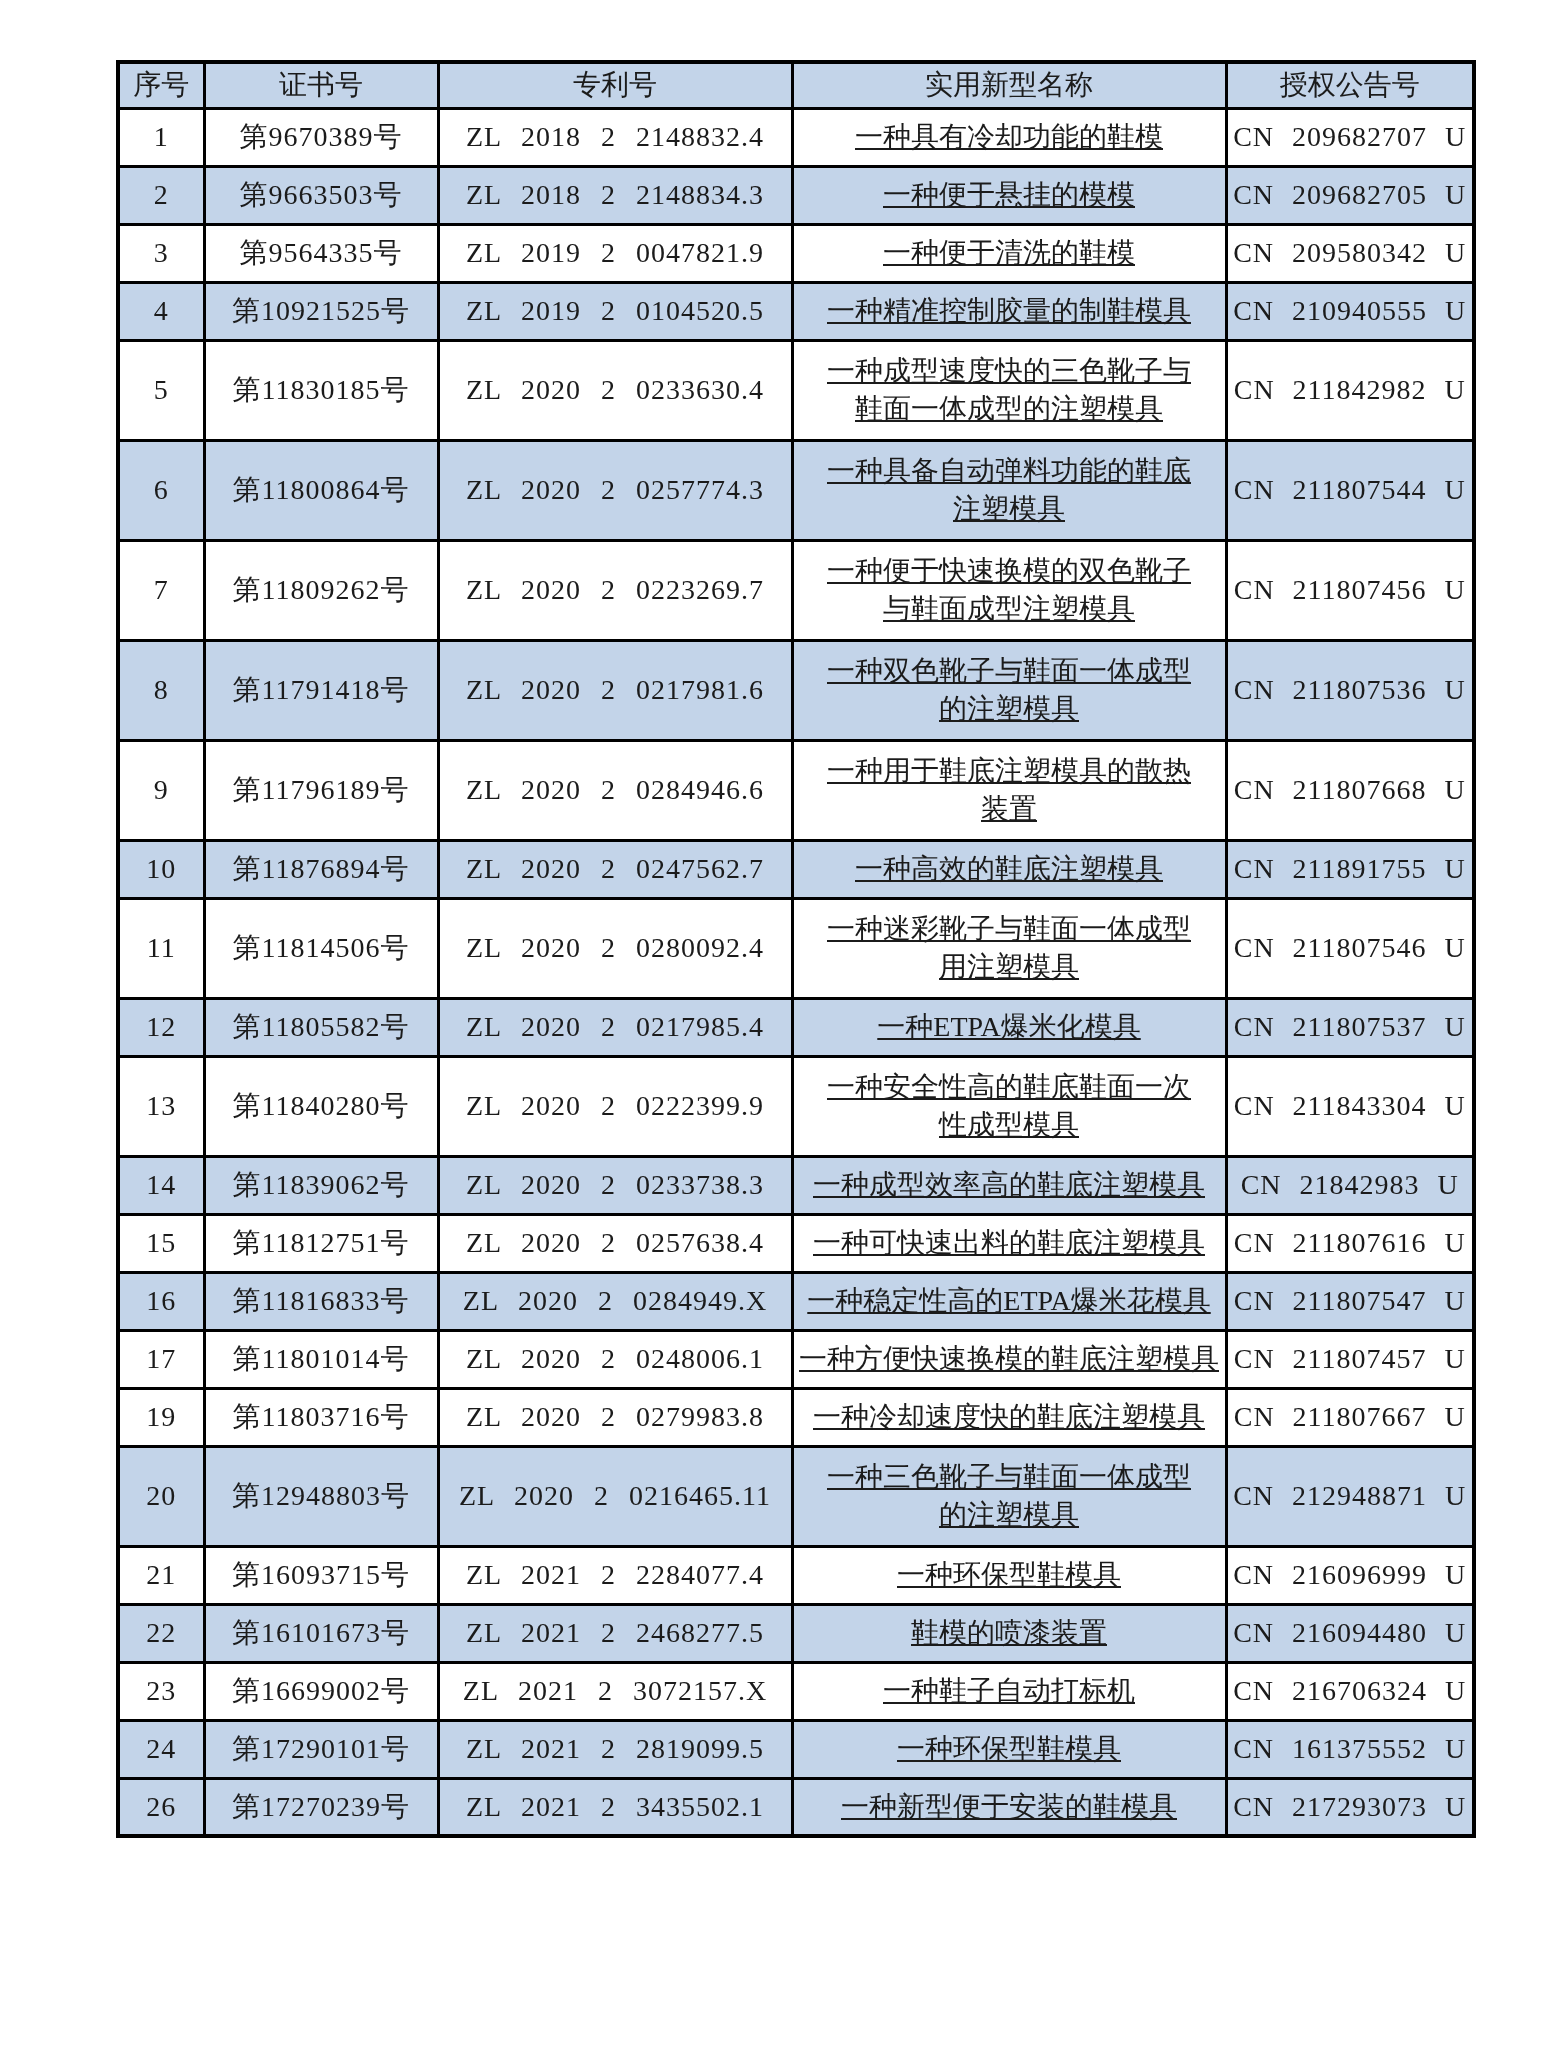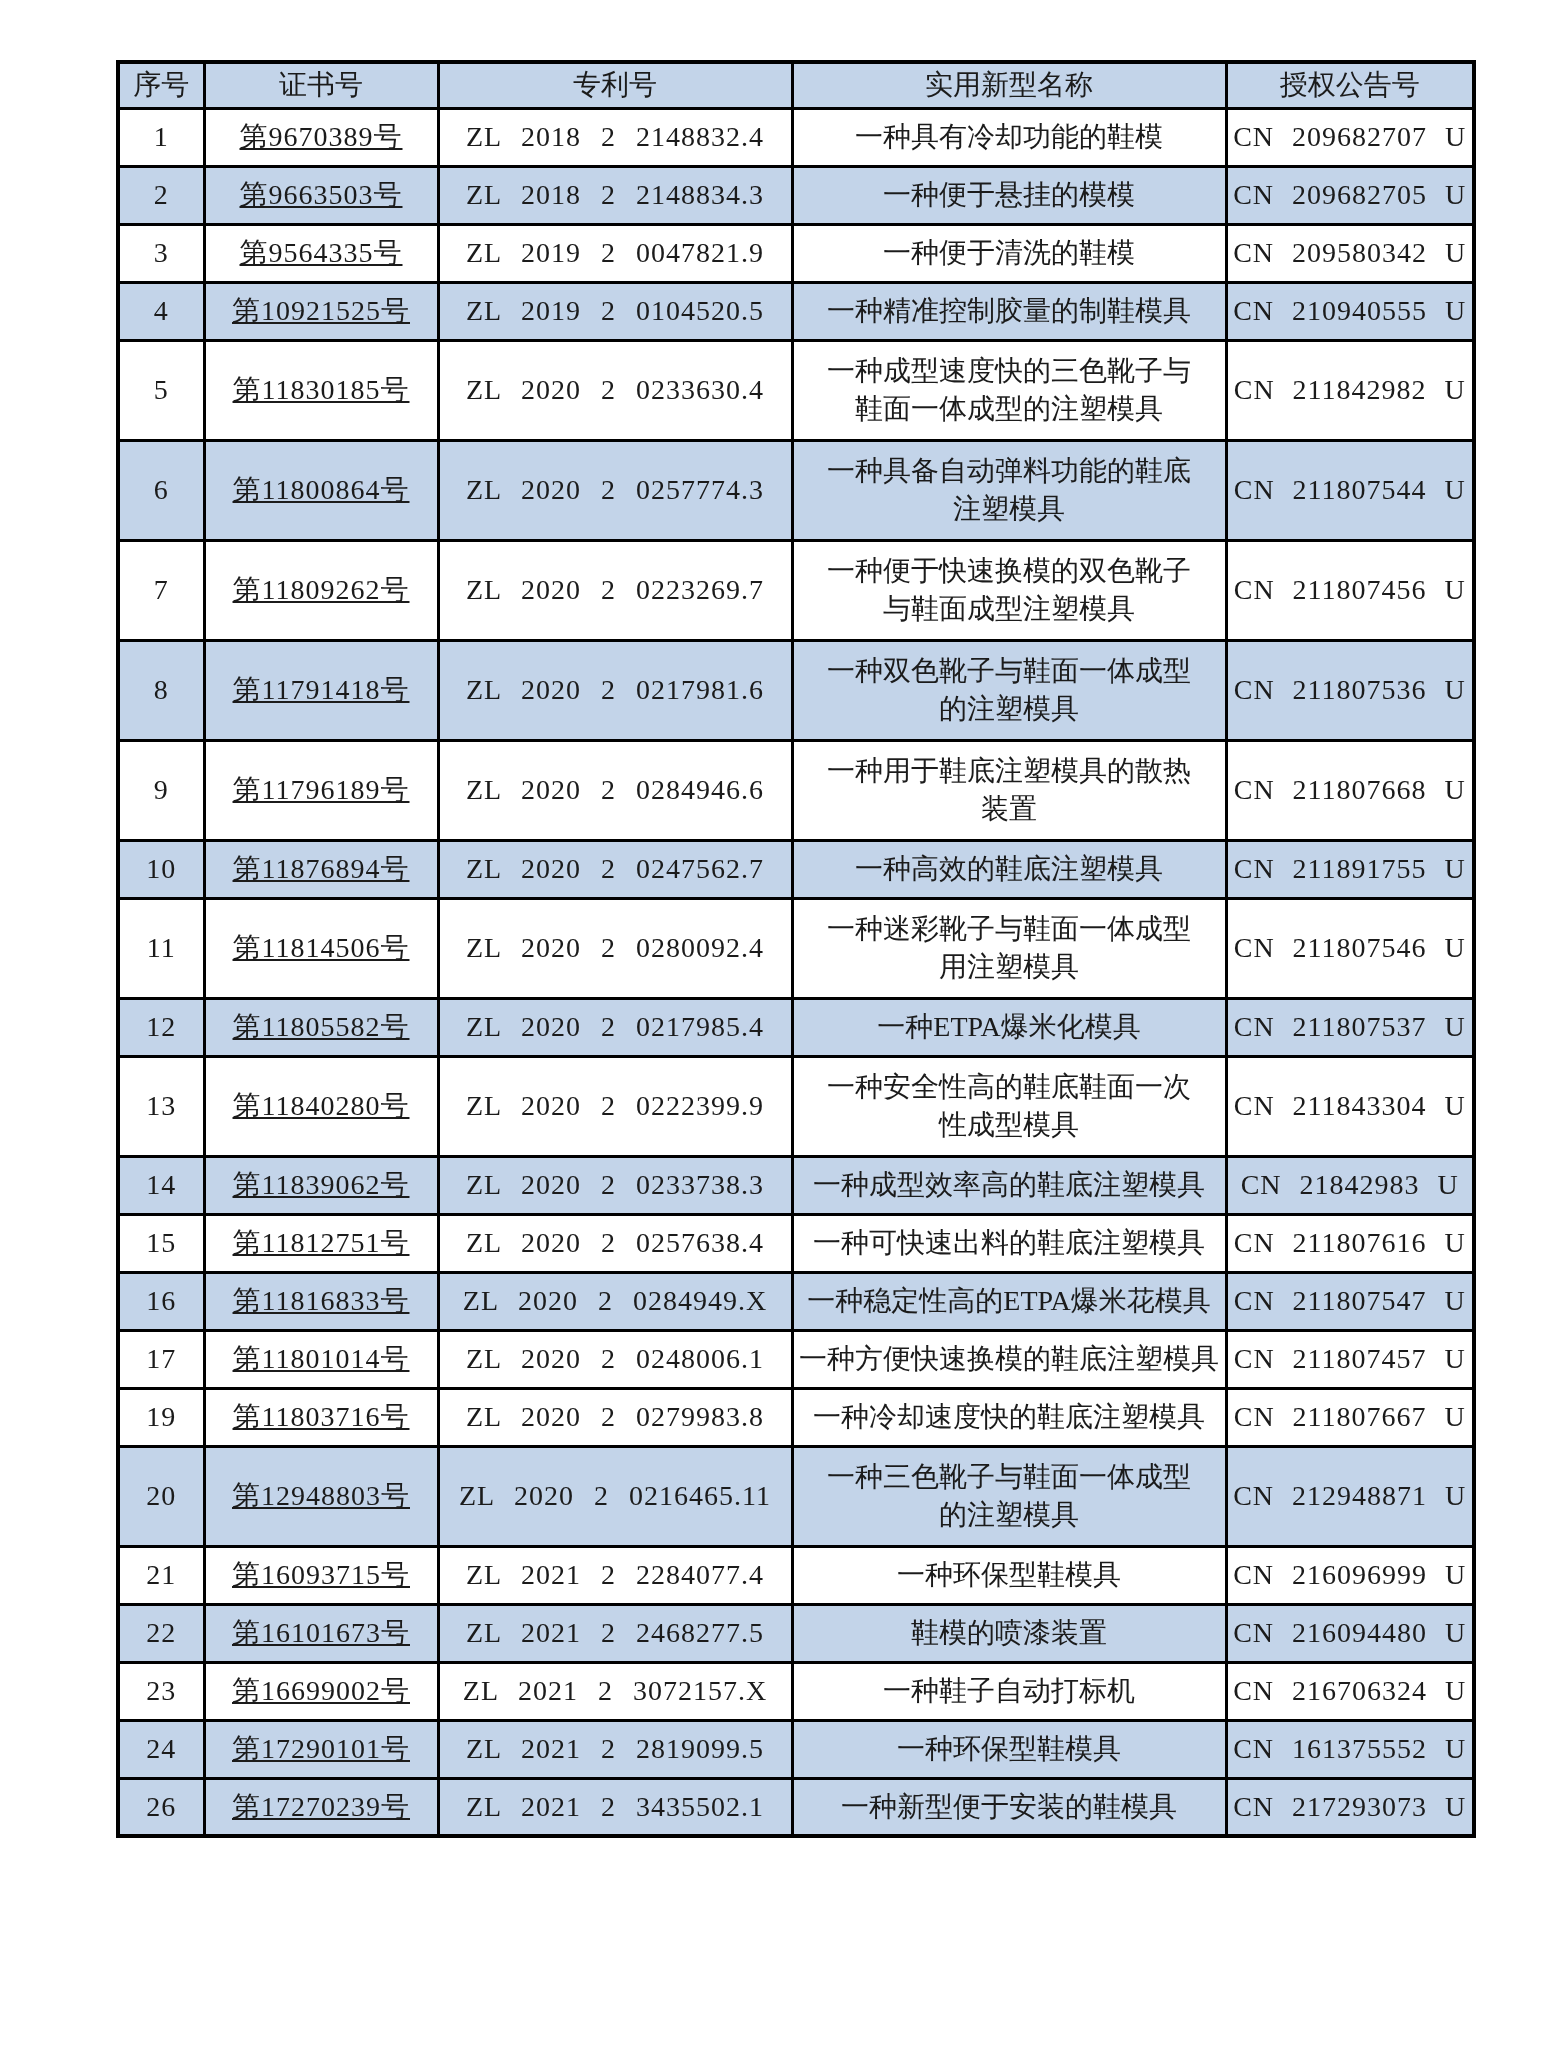--- a/index.html
+++ b/index.html
@@ -27,23 +27,23 @@
     font-size:28px;
     line-height:1.35;
     padding:0 2px;
     overflow:hidden;
   }
   tr.hdr{height:46px;background:#c3d4e9;}
   tr.row{height:58px;background:#ffffff;}
   tr.row.alt{background:#c3d4e9;}
   tr.row.tall{height:100px;}
   td.c-no{font-size:28px;letter-spacing:1px;}
-  td.c-cert{font-size:28px;letter-spacing:1px;text-decoration:underline;}
+  td.c-cert{font-size:28px;letter-spacing:1px;}
   td.c-pat{font-size:28px;letter-spacing:1px;word-spacing:12px;white-space:nowrap;}
-  td.c-name{font-size:27px;white-space:pre-line;}
+  td.c-name{font-size:27px;white-space:pre-line;text-decoration:underline;}
   td.c-pub{font-size:27px;letter-spacing:1px;word-spacing:10px;white-space:nowrap;}
   th{font-size:29px;}
 </style>
 </head>
 <body>
 
 <div class="page">
   <table class="patents">
     <colgroup>
       <col style="width:86px">

